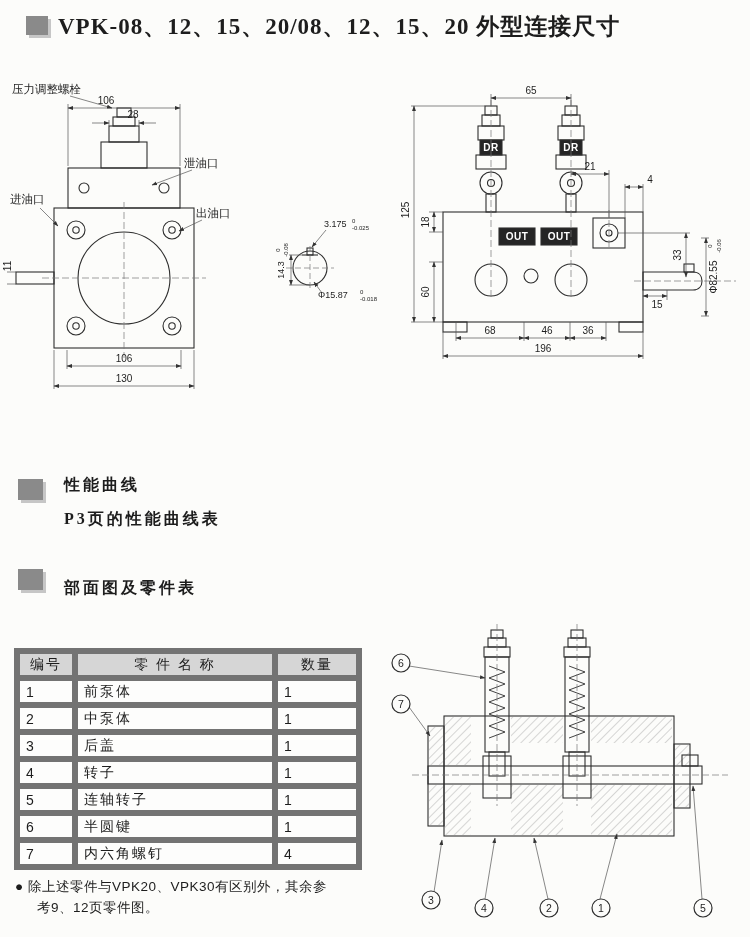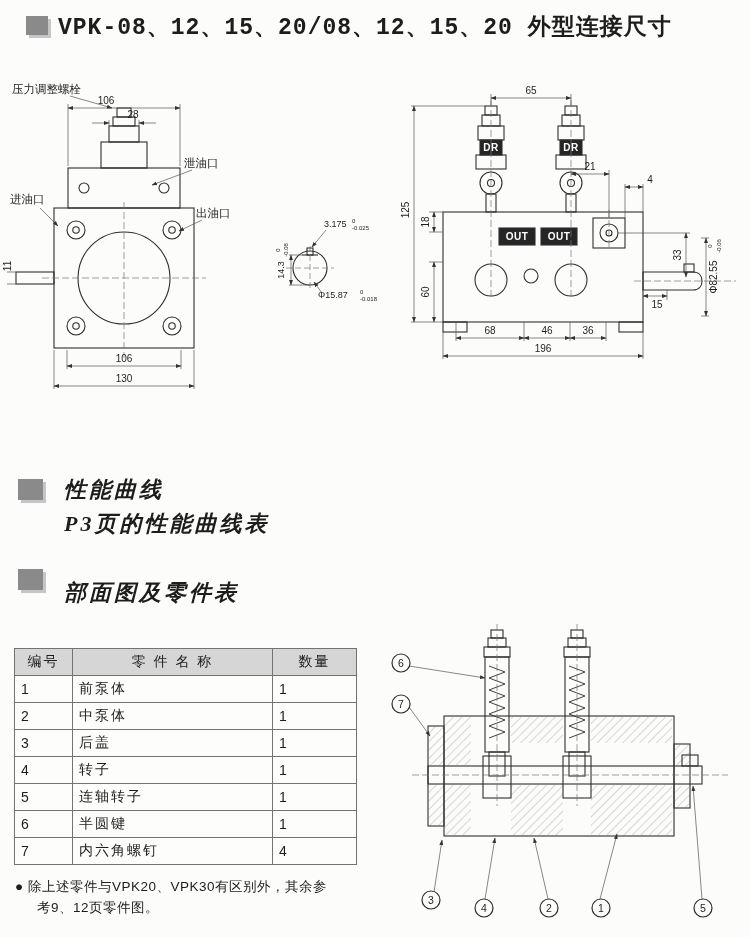--- a/index.html
+++ b/index.html
@@ -3,35 +3,35 @@
 <meta charset="utf-8">
 <style>
   * { margin:0; padding:0; box-sizing:border-box; }
   html,body { width:750px; height:937px; }
   body { background:#fcfcfa; font-family:"Liberation Sans", sans-serif; color:#1d1d1d; position:relative; overflow:hidden; }
   .abs { position:absolute; }
   .bullet { position:absolute; background:#8a8a8a; box-shadow:3px 3px 0 #c6c6c6; }
   #b1 { left:26px; top:16px; width:22px; height:19px; }
   #b2 { left:18px; top:479px; width:25px; height:21px; }
   #b3 { left:18px; top:569px; width:25px; height:21px; }
-  .page-title { position:absolute; left:58px; top:11px; font-family:Liberation Mono, monospace; font-weight:bold; font-size:23px; letter-spacing:1px; }
-  .sec-title { position:absolute; font-family:"Liberation Serif", serif; font-weight:bold; letter-spacing:3px; font-size:22px;font-style:italic; }
+  .page-title { position:absolute; left:58px; top:11px; font-family:Liberation Serif, serif; font-weight:bold; font-size:23px; letter-spacing:1px; }
+  .sec-title { position:absolute; font-family:"Liberation Serif", serif; font-weight:bold; letter-spacing:3px; font-size:16px; }
   #st1 { left:64px; top:475px; }
   #st2 { left:64px; top:509px;text-align:center; }
   #st3 { left:64px; top:578px; }
   svg { display:block; overflow:visible; }
   svg text { font-family:"Liberation Sans", sans-serif; fill:#1e1e1e; }
   .dim { font-size:10px; }
   .dim9 { font-size:9px; }
   .tol { font-size:6px; }
   .cjk { font-size:11.5px; }
   .rev { fill:#ffffff; font-weight:bold; font-size:10px; letter-spacing:0.5px; }
   .callout-num { font-size:10.5px; }
   .parts-table { position:absolute; left:14px; top:648px; border-collapse:collapse; background:#fdfdfc; font-size:14px; }
-  .parts-table th, .parts-table td { border:1px solid #737373; height:27px; padding:0 6px; font-weight:normal; }
+  .parts-table th, .parts-table td { border:6px solid #737373; height:27px; padding:0 6px; font-weight:normal; }
   .parts-table th { background:#d6d6d6; letter-spacing:2px; }
   .col-no { width:58px; }
   .col-name { width:200px; letter-spacing:2px; }
   .col-qty { width:84px; }
   .note { position:absolute; left:15px; top:877px; width:345px; font-size:13.5px; line-height:1.55; letter-spacing:0.5px; }
   .note-indent { margin-left:22px; }
 </style>
 </head>
 <body>
 

